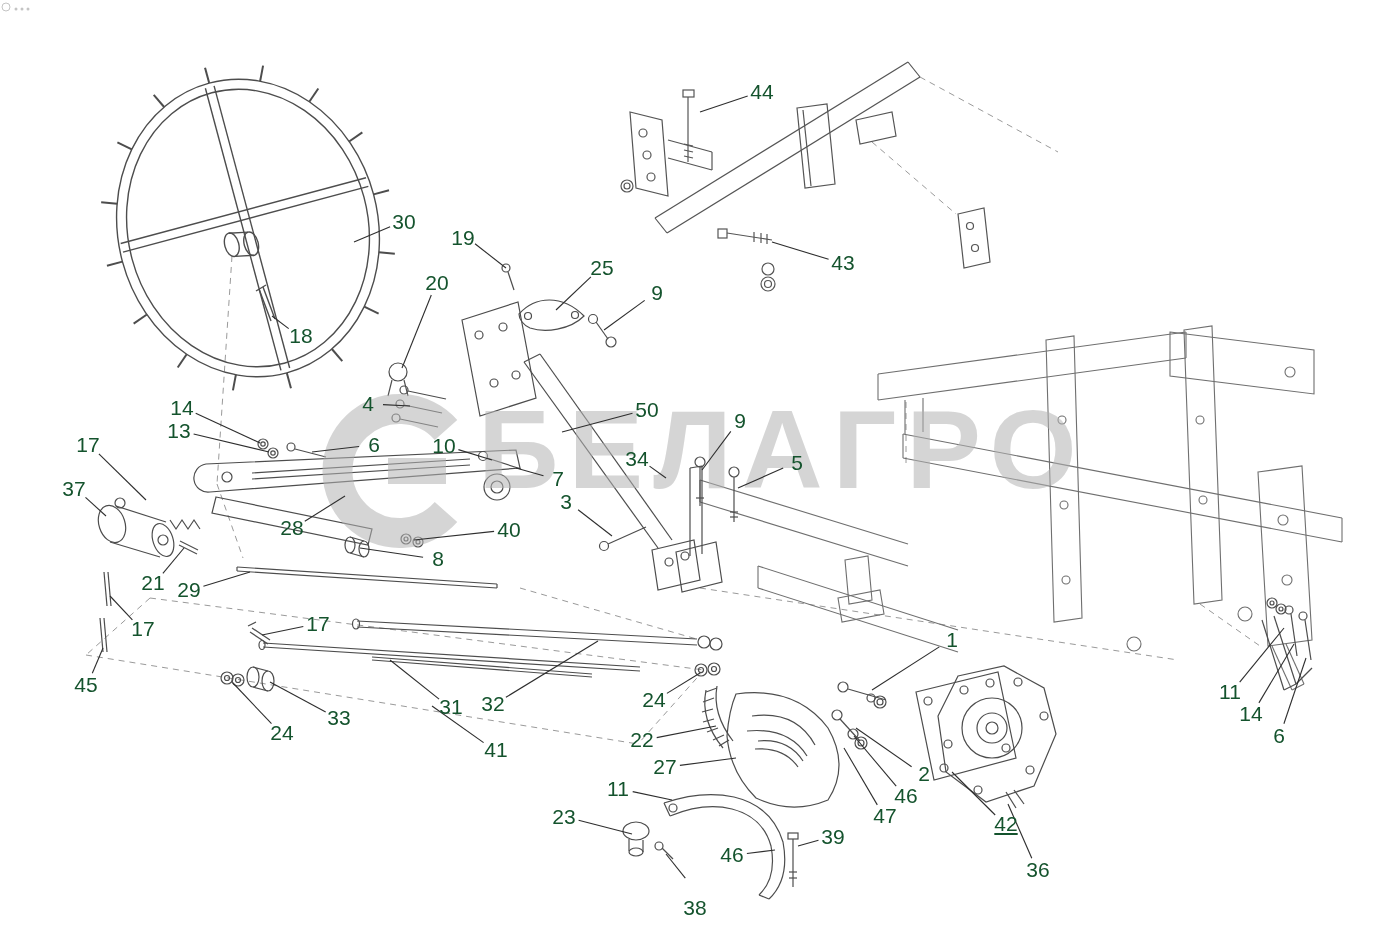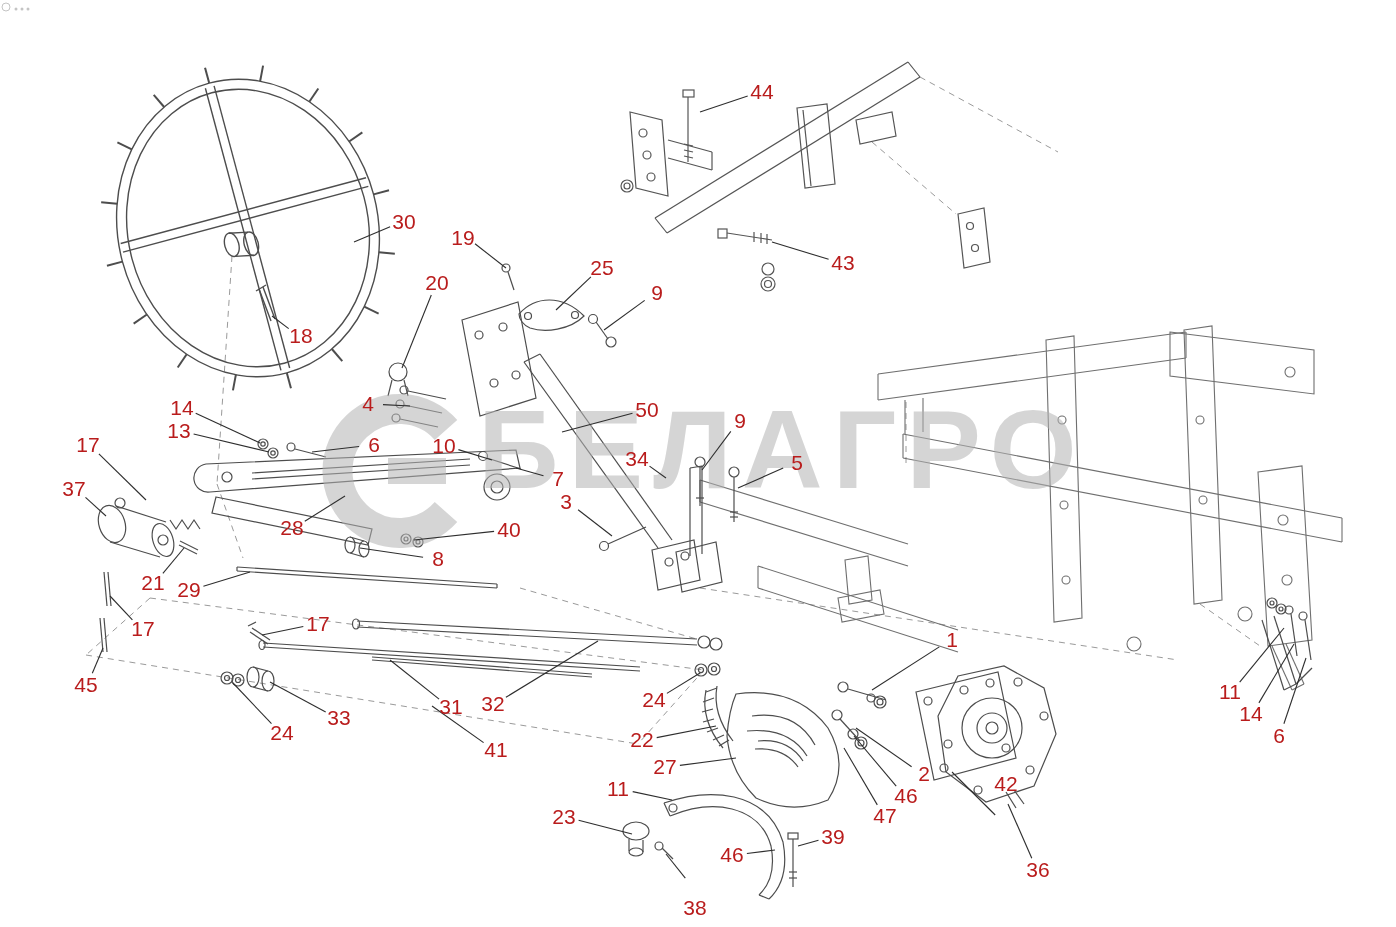--- a/index.html
+++ b/index.html
@@ -22,21 +22,21 @@
     position:absolute;left:492px;top:524px;
     font-size:27px;font-weight:bold;letter-spacing:6px;
     color:rgba(178,178,178,0.62);white-space:nowrap;
   }
   .corner-mark{position:absolute;right:6px;top:6px;}
 
   
   .callout-layer{position:absolute;left:0;top:0;width:1396px;height:927px;pointer-events:none;}
   .callout{
     position:absolute;transform:translate(-50%,-50%);
-    font-size:21px;color:#b91c1c;white-space:nowrap;
+    font-size:21px;color:#14532d;white-space:nowrap;
   }
   #leader-lines{pointer-events:none;}
   #leader-lines line{stroke:#2e2e2e;stroke-width:1.1;}
 </style>
 </head>
 <body>
 
 <div class="stage">
 
   <svg id="drawing" width="1396" height="927" viewBox="0 0 1396 927">
@@ -453,21 +453,21 @@
       <div class="callout" style="left: 654px; top: 700px;">24</div>
       <div class="callout" style="left: 339px; top: 718px;">33</div>
       <div class="callout" style="left: 282px; top: 733px;">24</div>
       <div class="callout" style="left: 642px; top: 740px;">22</div>
       <div class="callout" style="left: 496px; top: 750px;">41</div>
       <div class="callout" style="left: 665px; top: 767px;">27</div>
       <div class="callout" style="left: 924px; top: 774px;">2</div>
       <div class="callout" style="left: 906px; top: 796px;">46</div>
       <div class="callout" style="left: 885px; top: 816px;">47</div>
       <div class="callout" style="left: 618px; top: 789px;">11</div>
-      <div class="callout" style="left: 1006px; top: 784px;">42</div>
+      <div class="callout" style="left: 1006px; top: 824px; text-decoration: underline;">42</div>
       <div class="callout" style="left: 564px; top: 817px;">23</div>
       <div class="callout" style="left: 1230px; top: 692px;">11</div>
       <div class="callout" style="left: 1251px; top: 714px;">14</div>
       <div class="callout" style="left: 1279px; top: 736px;">6</div>
       <div class="callout" style="left: 732px; top: 855px;">46</div>
       <div class="callout" style="left: 833px; top: 837px;">39</div>
       <div class="callout" style="left: 695px; top: 888px; margin-top: 20px;">38</div>
       <div class="callout" style="left: 1038px; top: 870px;">36</div>
     </div>
 

